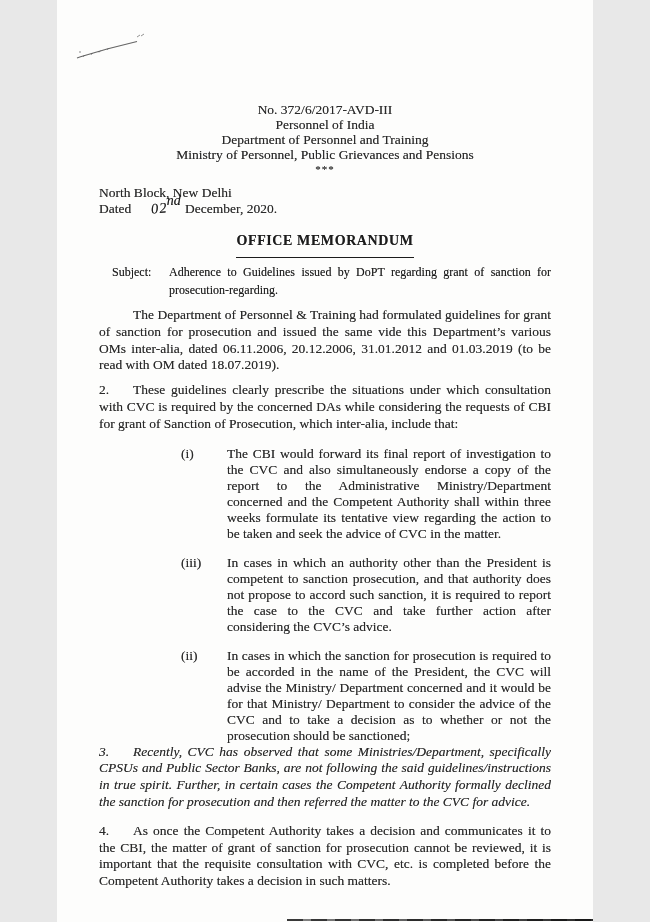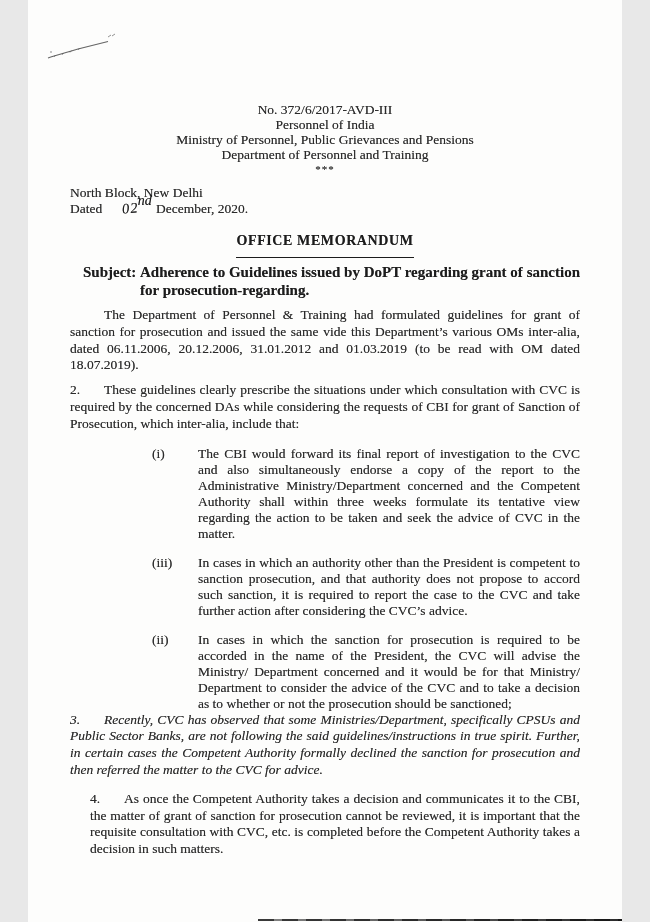--- a/index.html
+++ b/index.html
@@ -2,21 +2,21 @@
 <html><head>
 <meta charset="utf-8">
 <style>
   html, body {
     margin: 0;
     padding: 0;
     background: #e8e8e8;
   }
   .page {
     position: relative;
-    width: 594px;
+    width: 536px;
     height: 922px;
     margin: 0 auto;
     background: #fdfdfc;
     overflow: hidden;
     font-family: "Liberation Serif", "DejaVu Serif", serif;
     color: #2a2a2a;
     text-shadow: 0 0 0.4px rgba(42,42,42,0.55);
   }
   .content {
     position: absolute;
@@ -84,23 +84,23 @@
     font-weight: bold;
     color: #1c1c1c;
     letter-spacing: 0.6px;
     border-bottom: 1.6px solid #1c1c1c;
     padding-bottom: 9px;
   }
   
   .subject {
     margin-top: 15px;
     display: flex;
-    font-weight: bold;
+    font-weight: normal;
     color: #1c1c1c;
-    font-size: 15px;
+    font-size: 12px;
     line-height: 17.5px;
   }
   .subject-label {
     flex: 0 0 70px;
     padding-left: 13px;
     box-sizing: border-box;
   }
   .subject-text {
     flex: 1;
     text-align: justify;
@@ -127,21 +127,21 @@
     display: flex;
     margin-left: 82px;
     margin-top: 13px;
     font-size: 13.5px;
     line-height: 16px;
   }
   .li:first-child { margin-top: 0; }
   .li-marker { flex: 0 0 46px; }
   .li-text { flex: 1; text-align: justify; }
   .par--p3 { margin-top: 0; font-style: italic; }
-  .par--p4 { margin-top: 12px; margin-left: 20px; }
+  .par--p4 { margin-top: 12px; }
   
   .scan-line {
     position: absolute;
     left: 230px;
     right: 0;
     bottom: 1px;
     height: 2px;
     background-image:
       repeating-linear-gradient(90deg,
         rgba(20,20,20,0.75) 0 16px,
@@ -159,22 +159,22 @@
     <path d="M10 29 l1.5 -2 M18 27 l1.5 -2 M26 24.5 l1.5 -2 M34 22 l1.5 -2" fill="none" stroke="#4a4a4a" stroke-width="0.7" opacity="0.7"></path>
     <path d="M64 9 l3 -2 m1 1 l3 -2" fill="none" stroke="#4a4a4a" stroke-width="0.8" opacity="0.75"></path>
     <circle cx="7" cy="24" r="0.8" fill="#4a4a4a" opacity="0.7"></circle>
   </svg>
 
   <div class="content">
 
     <div class="header">
       <div>No. 372/6/2017-AVD-III</div>
       <div>Personnel of India</div>
+      <div>Department of Personnel and Training</div>
       <div>Ministry of Personnel, Public Grievances and Pensions</div>
-      <div>Department of Personnel and Training</div>
     </div>
     <div class="stars">***</div>
 
     <div class="dateblock">
       <div>North Block, New Delhi</div>
       <div class="date-line"><span>Dated</span><span class="date-gap"></span><span class="hw-day">02</span><span class="hw-sup">nd</span>&nbsp;<span>December, 2020.</span></div>
     </div>
 
     <div class="memo-heading">
       <span>OFFICE MEMORANDUM</span>

